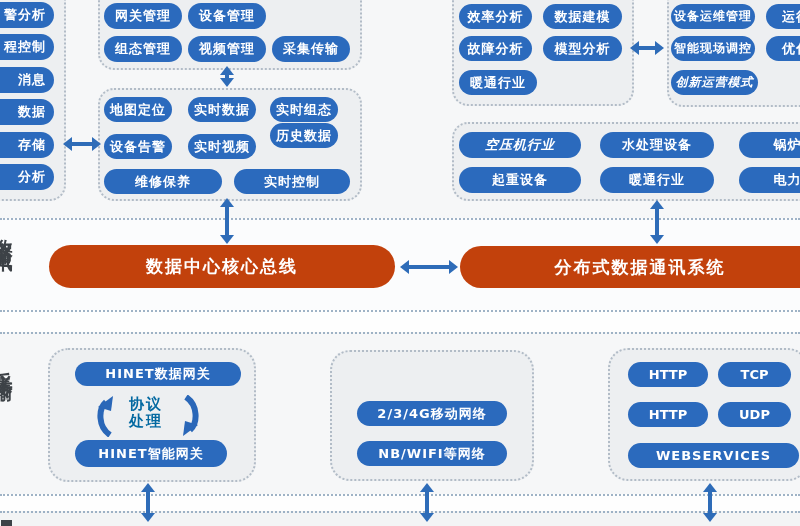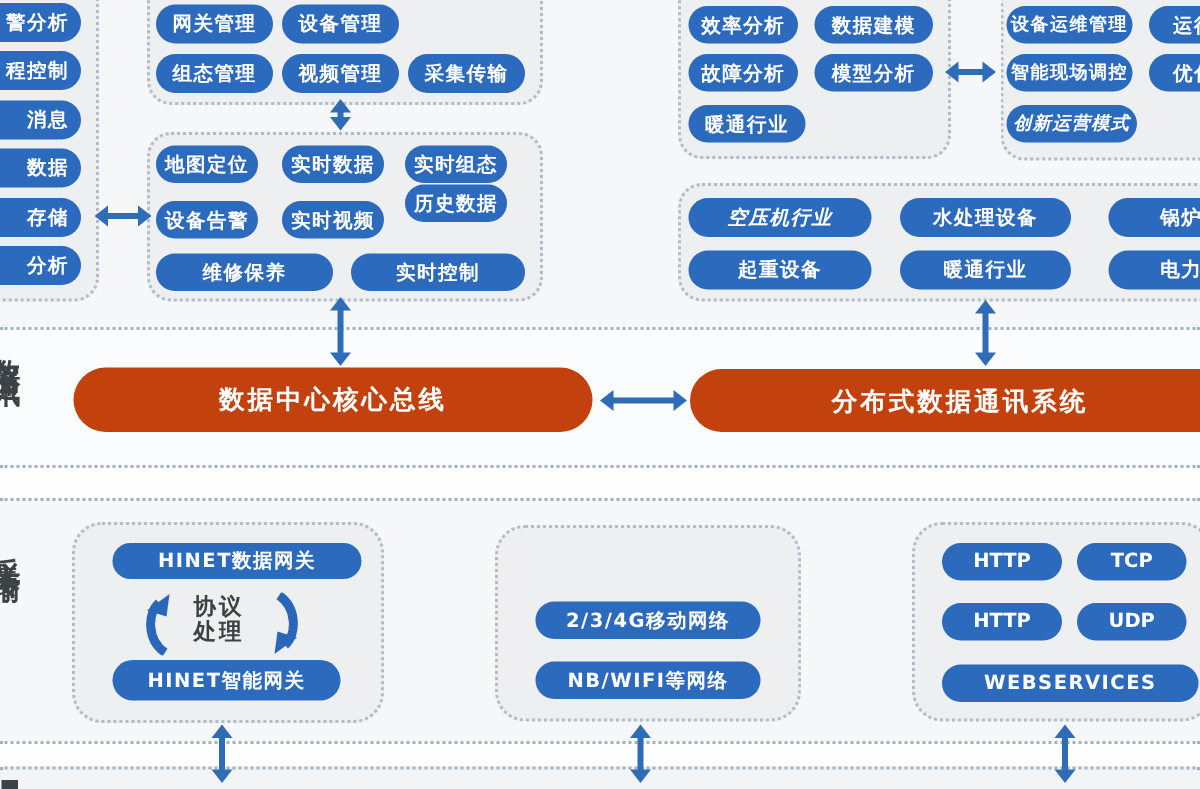--- a/index.html
+++ b/index.html
@@ -25,21 +25,21 @@
   .varrow .up,.varrow .dn{position:absolute;left:0;width:0;height:0;
         border-left:7px solid transparent;border-right:7px solid transparent;}
   .varrow .up{top:0;border-bottom:9px solid #2e6cb8;}
   .varrow .dn{bottom:0;border-top:9px solid #2e6cb8;}
   .harrow{position:absolute;height:14px;}
   .harrow .shaft{position:absolute;top:5px;left:7px;right:7px;height:4px;background:#2e6cb8;}
   .harrow .lf,.harrow .rt{position:absolute;top:0;width:0;height:0;
         border-top:7px solid transparent;border-bottom:7px solid transparent;}
   .harrow .lf{left:0;border-right:9px solid #2e6cb8;}
   .harrow .rt{right:0;border-left:9px solid #2e6cb8;}
-  .proto-text{position:absolute;color:#404040;font-weight:bold;font-size:15px;
+  .proto-text{position:absolute;color:#0369a1;font-weight:bold;font-size:15px;
         line-height:17px;text-align:center;letter-spacing:2px;}
   .sliver{position:absolute;background:#3d4247;}
 </style>
 </head>
 <body>
 
 <div id="stage">
 
   <div class="band band-comm" style="top:218px;height:92px;"></div>
   <div class="band gap" style="top:310px;height:22px;"></div>

